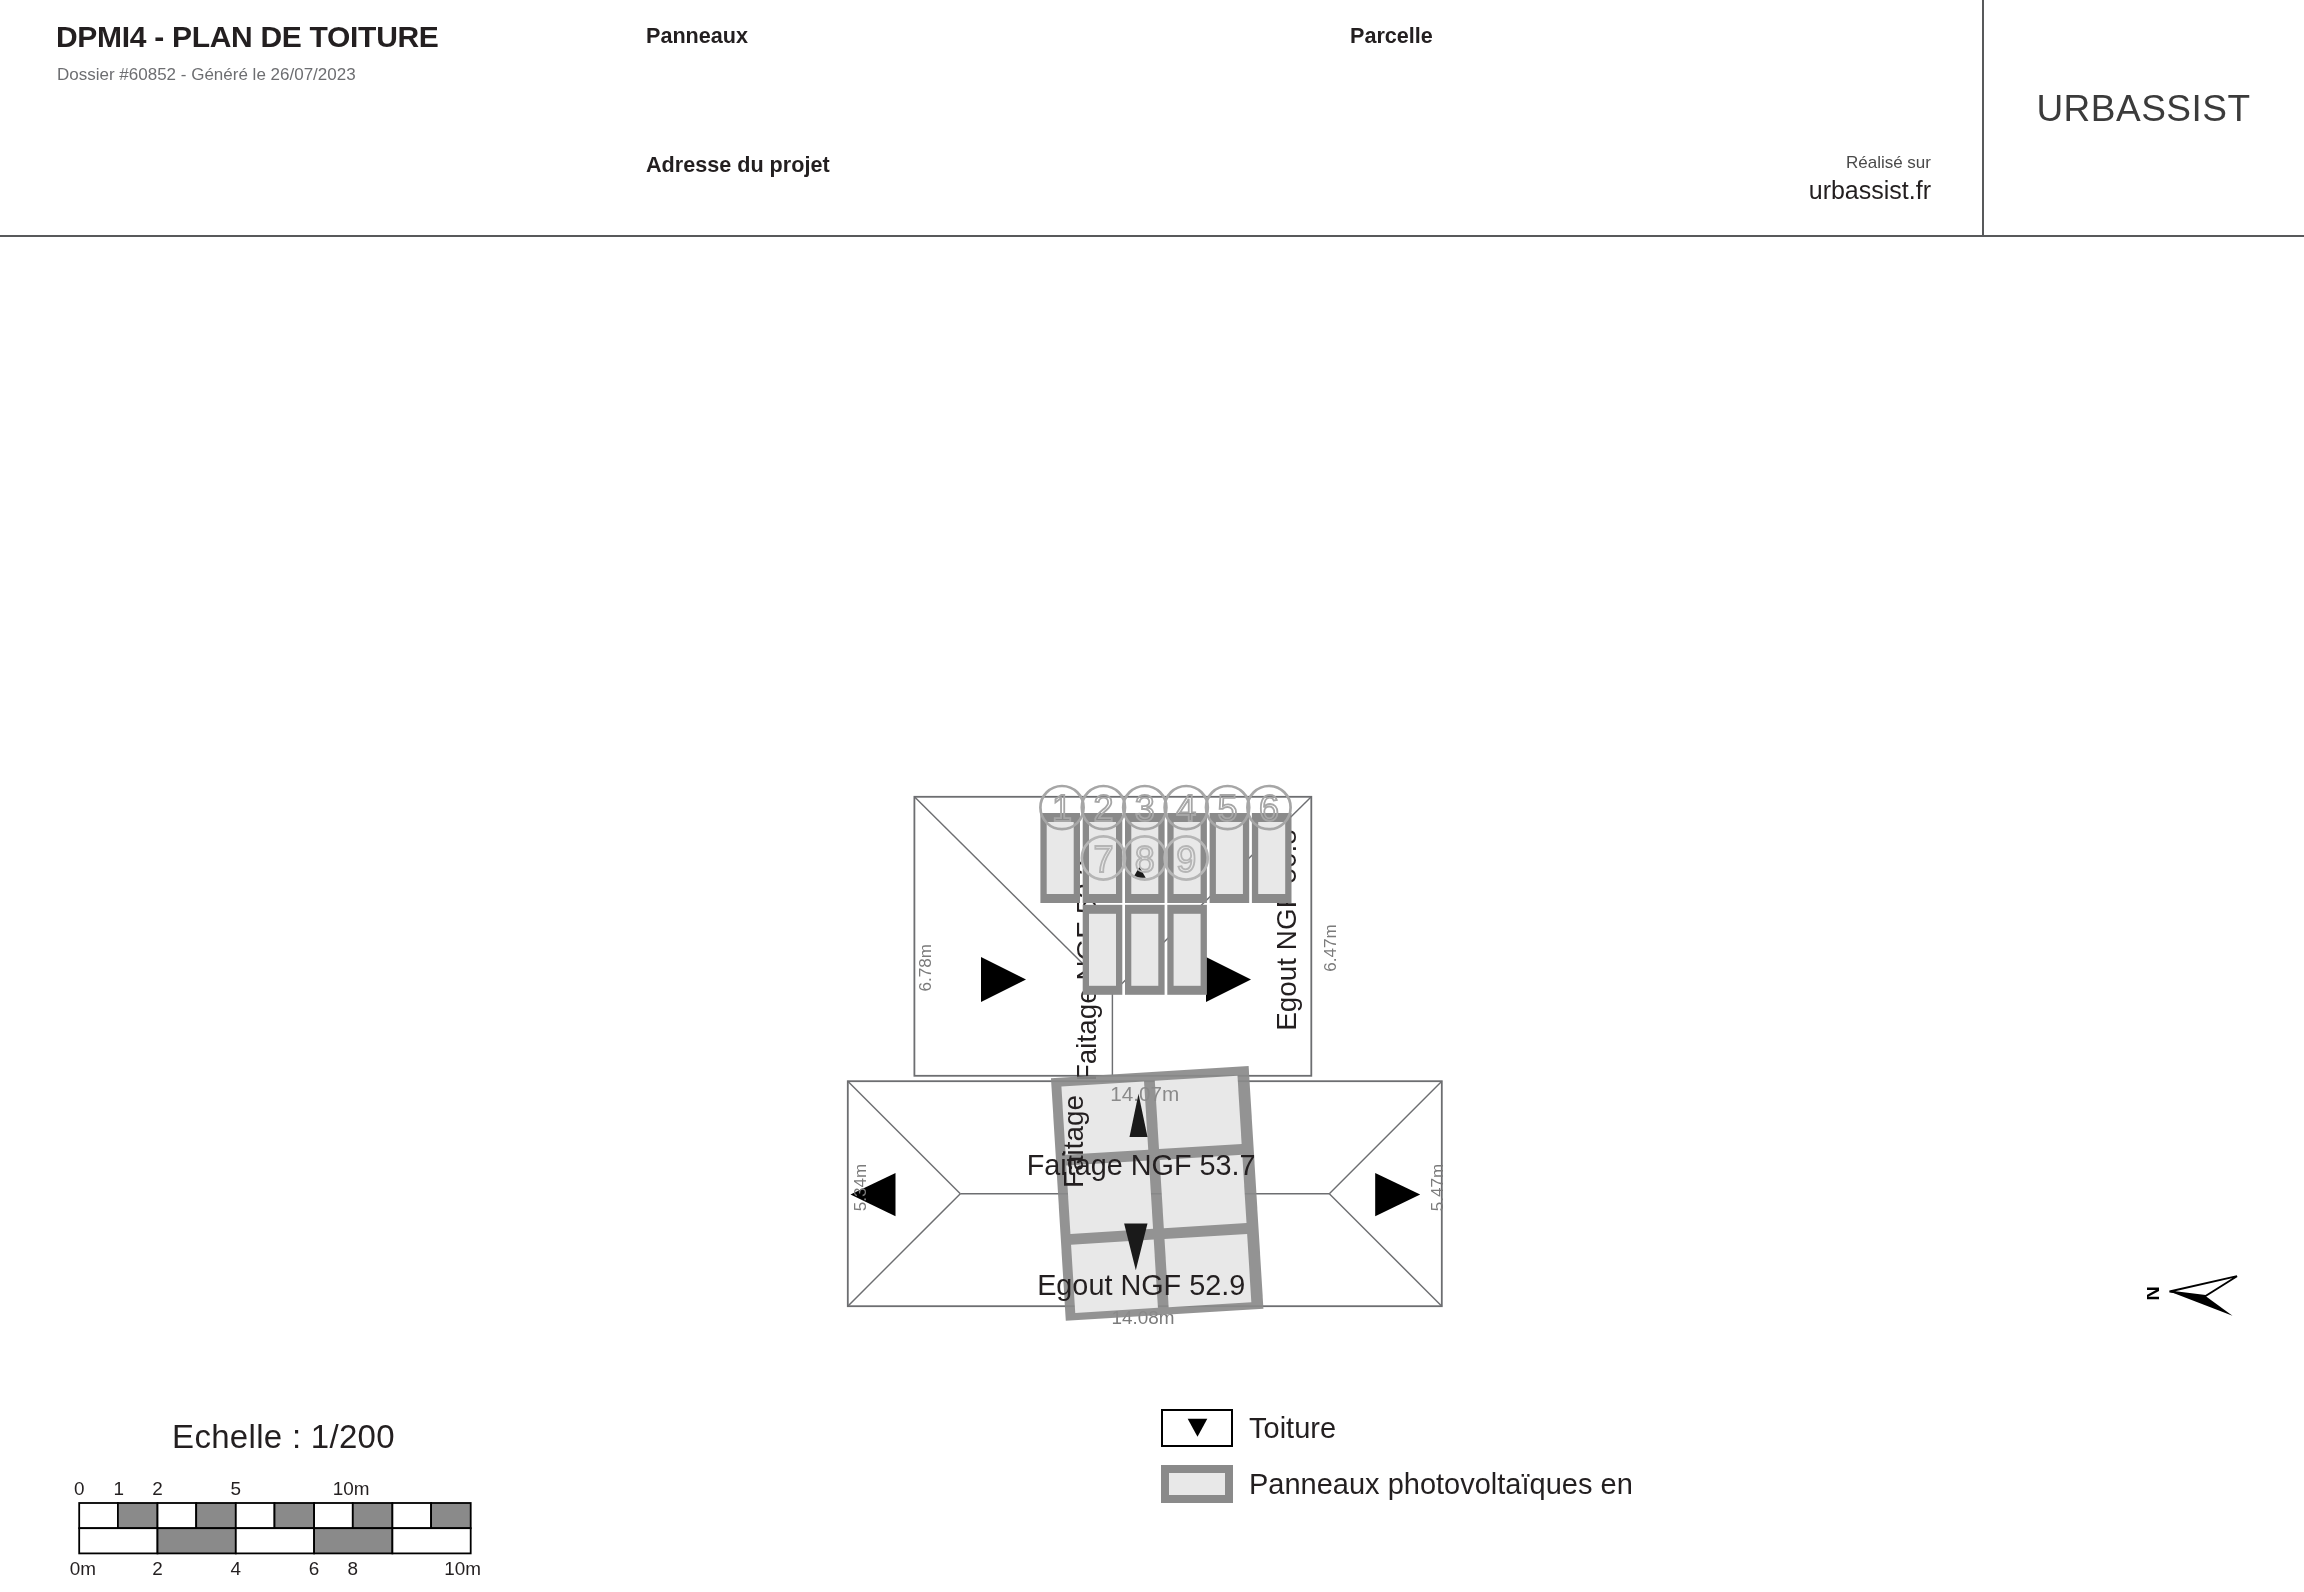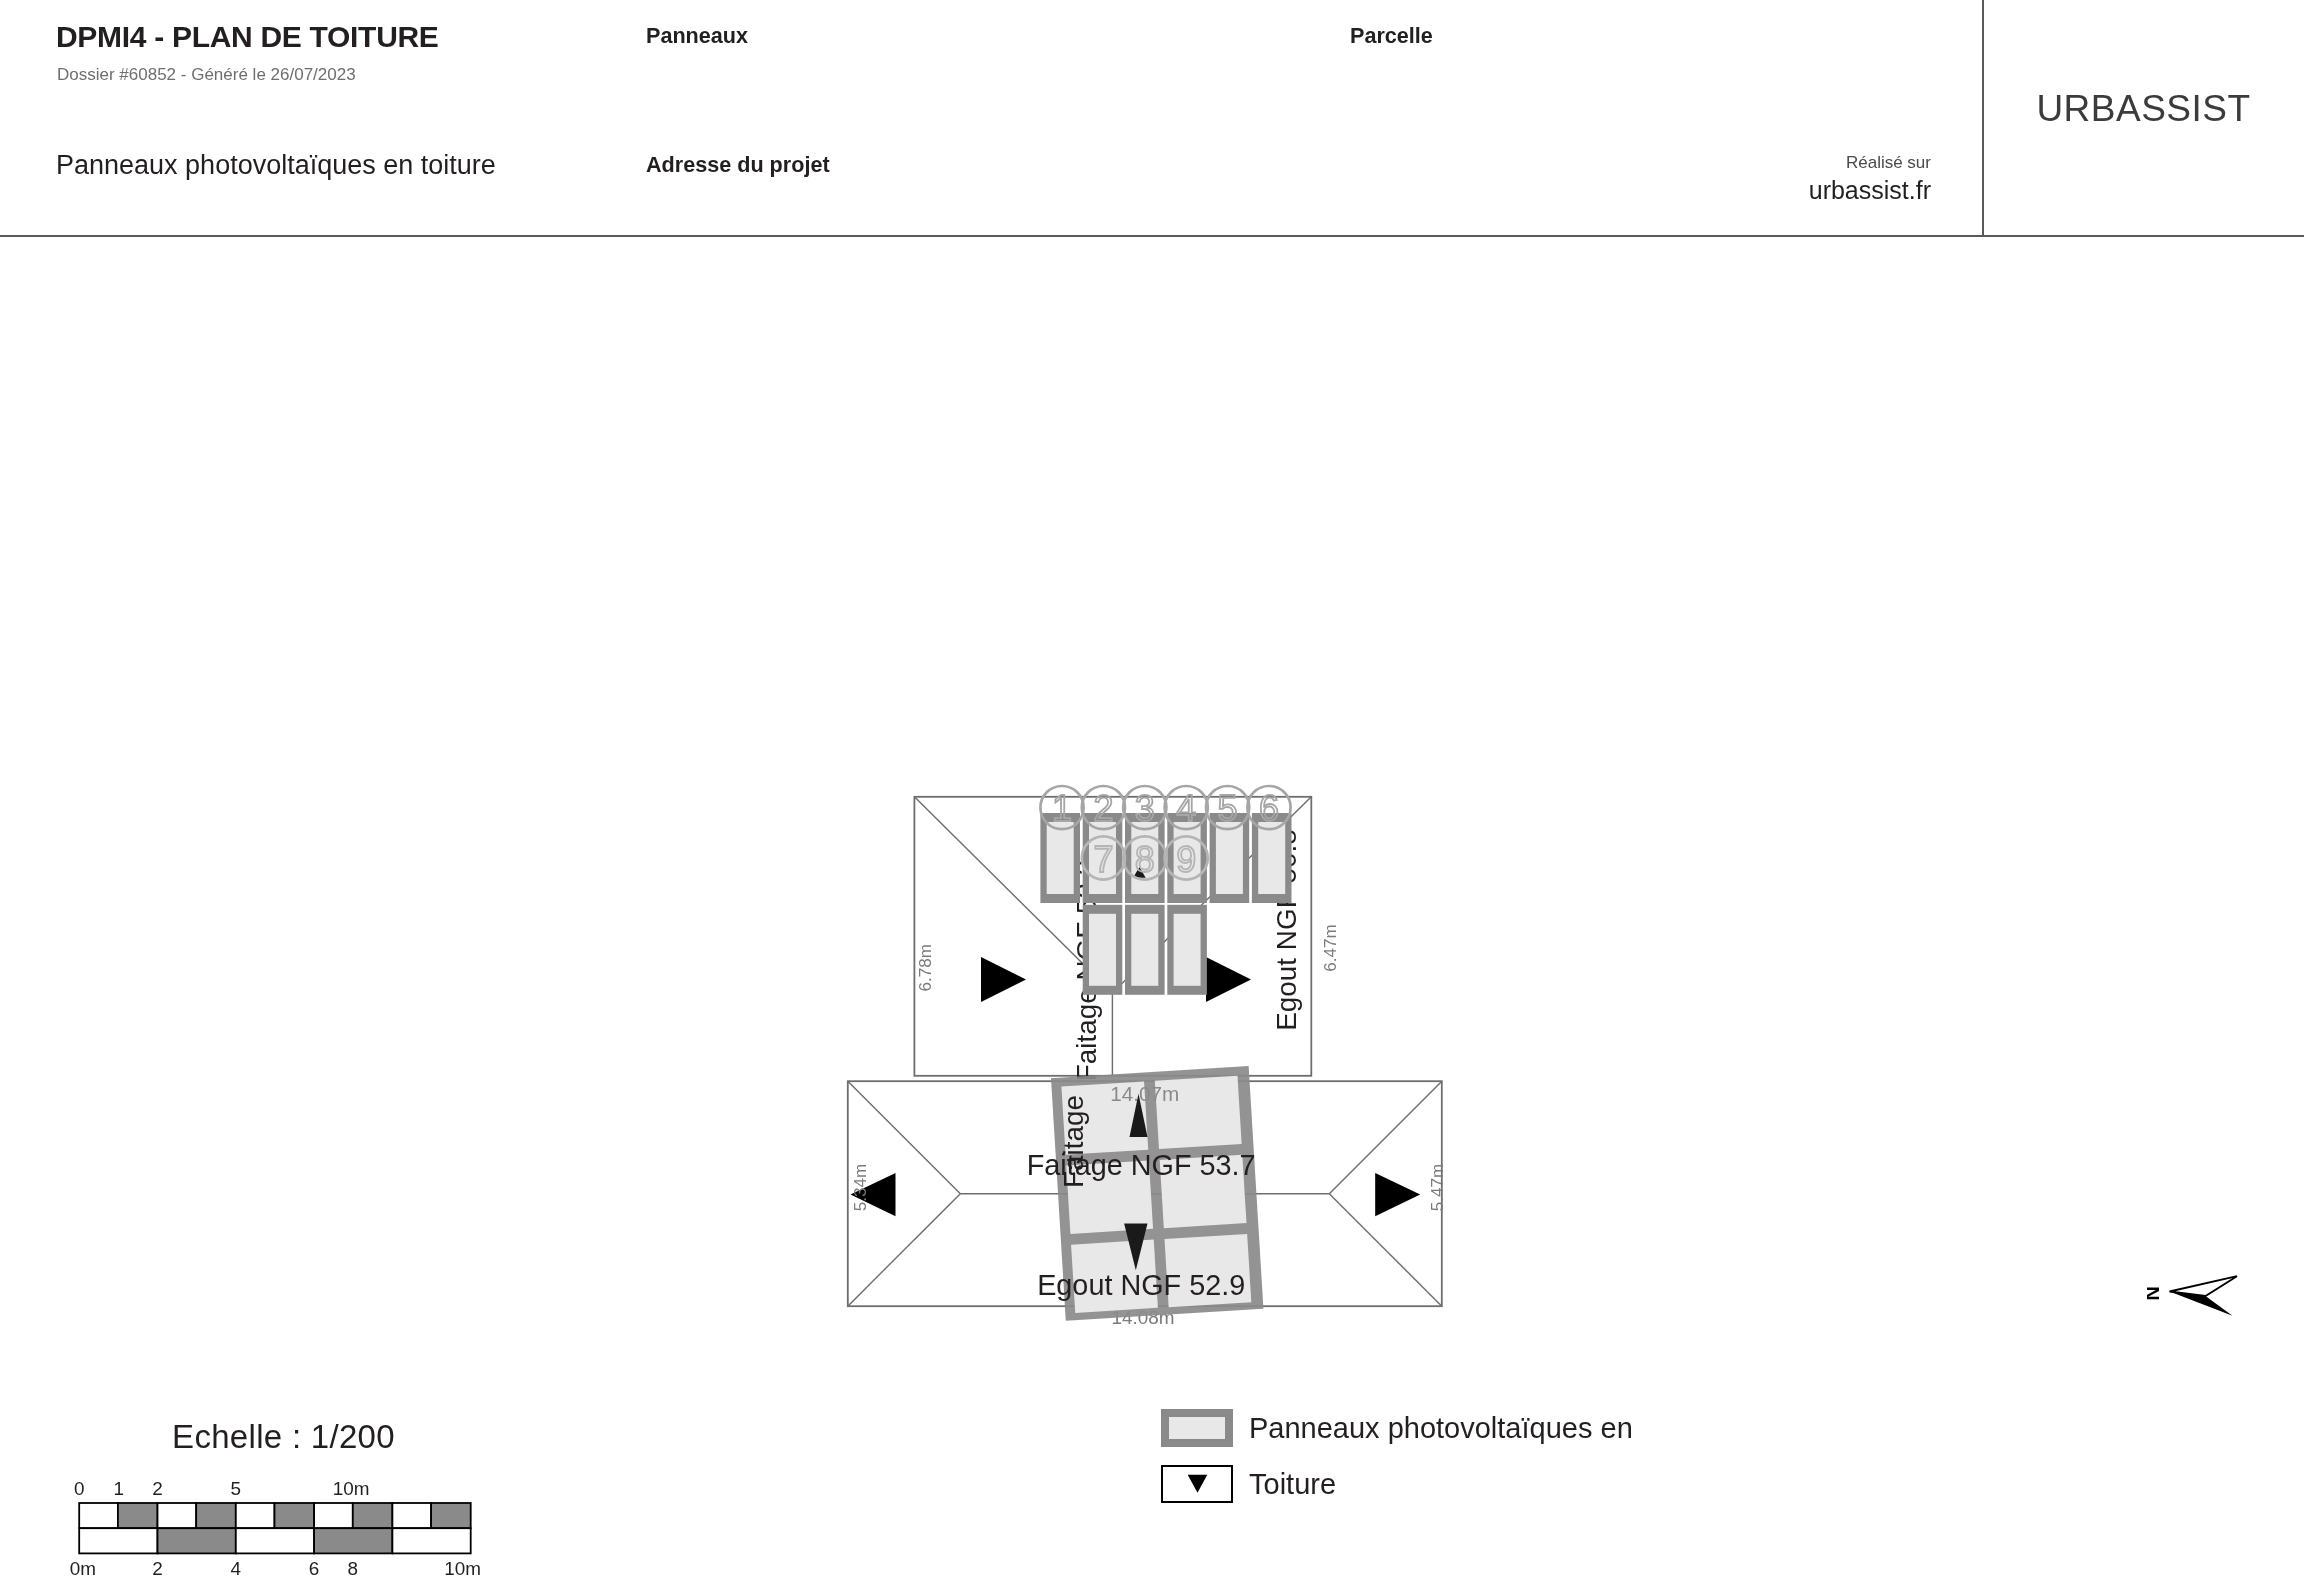--- a/index.html
+++ b/index.html
@@ -176,21 +176,20 @@
   
   #north-arrow { position: absolute; left: 2147px; top: 1260px; }
 </style>
 </head>
 <body>
 
 <div id="header">
 
   <div id="doc-title">DPMI4 - PLAN DE TOITURE</div>
   <div id="doc-subtitle">Dossier #60852 - Généré le 26/07/2023</div>
-  <div id="doc-type">Panneaux photovoltaïques en toiture</div>
 
   <div id="label-demandeur">Panneaux</div>
   <div id="label-adresse">Adresse du projet</div>
 
   <div id="label-parcelle">Parcelle</div>
   <div id="realise-sur">Réalisé sur</div>
   <div id="urbassist-url">urbassist.fr</div>
 
   <div id="brand-name">URBASSIST</div>
 
@@ -383,25 +382,25 @@
       <text x="192" y="110" text-anchor="middle">4</text>
       <text x="279" y="110" text-anchor="middle">6</text>
       <text x="322" y="110" text-anchor="middle">8</text>
       <text x="444" y="110" text-anchor="middle">10m</text>
     </g>
   </svg>
 </div>
 
 <div id="legend-block">
   <div class="legend-row">
-    <div class="legend-swatch-pv"></div>
-    <div class="legend-label">Panneaux photovoltaïques en</div>
-  </div>
-  <div class="legend-row">
     <div class="legend-swatch-roof">
       <svg width="25" height="21.6" viewBox="0 0 28 24">
         <polygon points="3,2 25,2 14,22" fill="#000000"></polygon>
       </svg>
     </div>
     <div class="legend-label">Toiture</div>
   </div>
+  <div class="legend-row">
+    <div class="legend-swatch-pv"></div>
+    <div class="legend-label">Panneaux photovoltaïques en</div>
+  </div>
 </div>
 
 
 </body></html>

